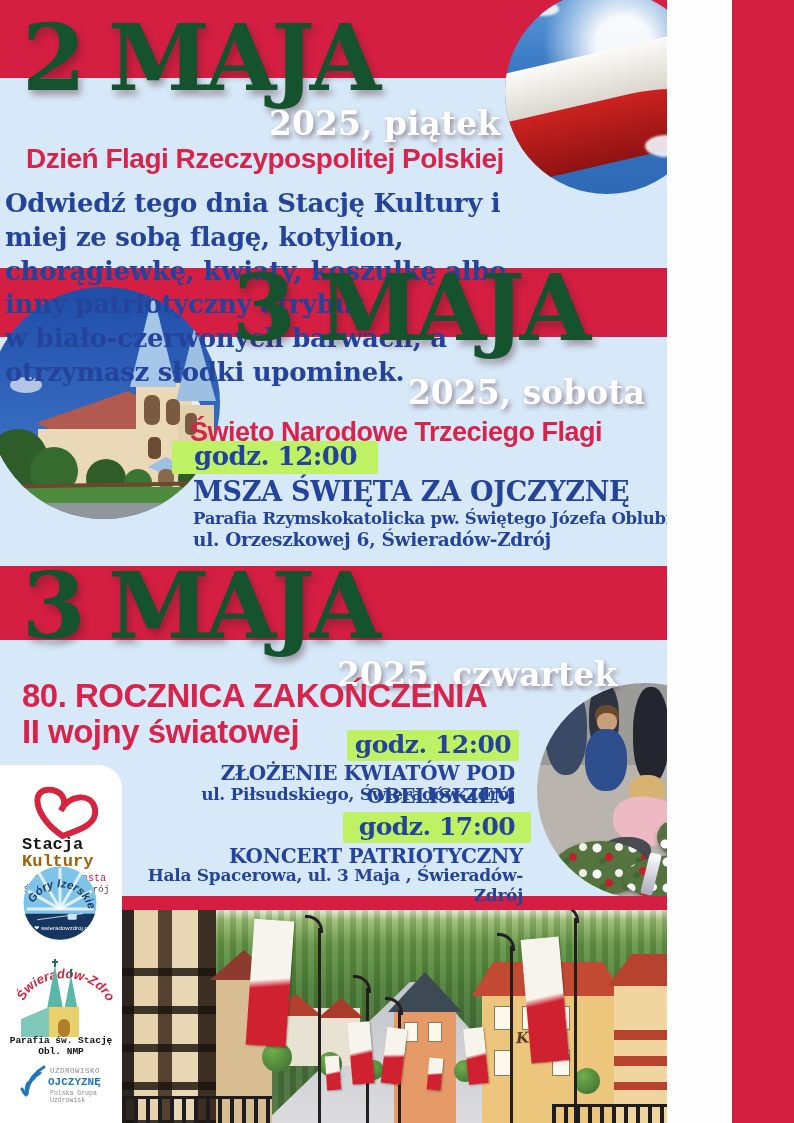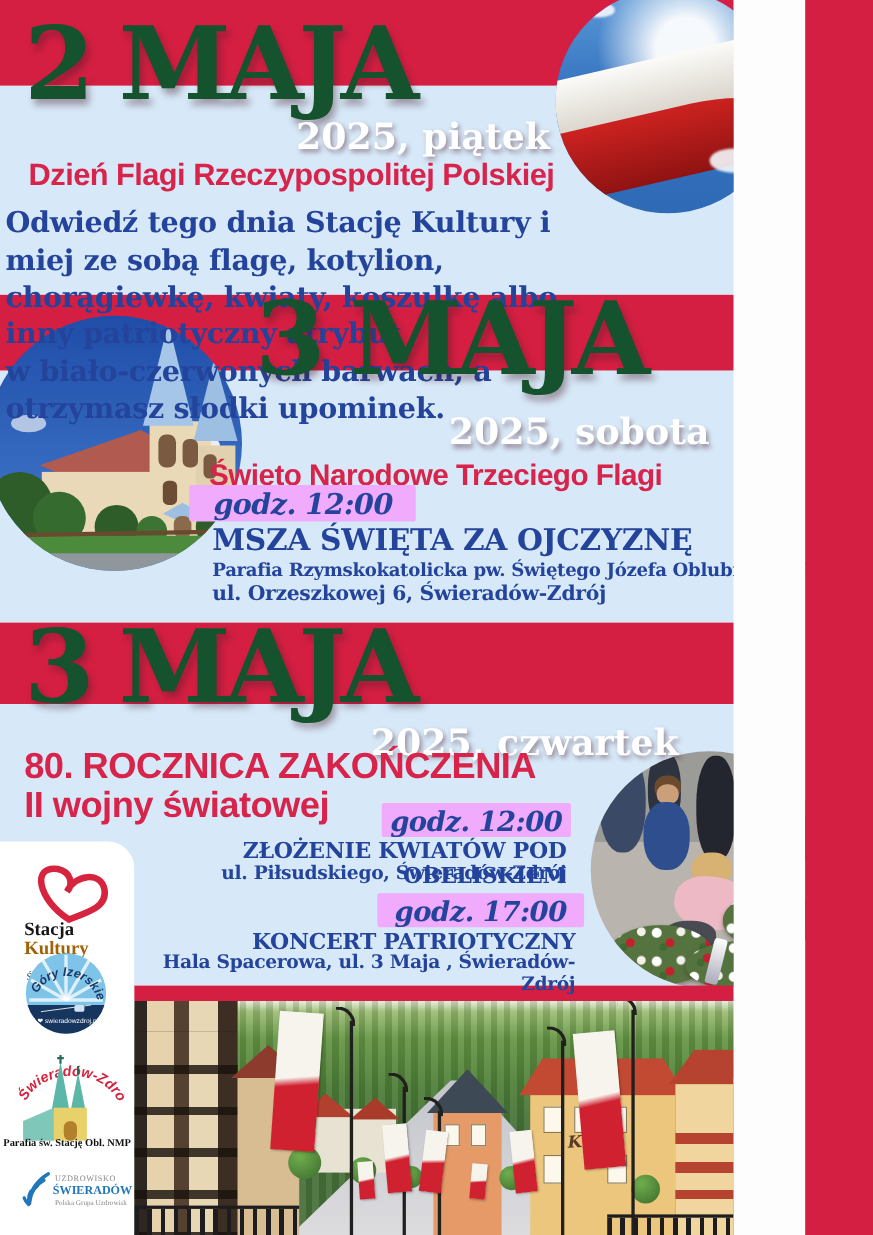--- a/index.html
+++ b/index.html
@@ -13,21 +13,21 @@
   .strip-white{position:absolute;left:667px;top:0;width:65px;height:1123px;background:#fdfdfd;z-index:4;}
   .strip-red{position:absolute;left:732px;top:0;width:62px;height:1123px;background:#d41f42;z-index:4;}
   
   .h-maja{position:absolute;color:#14532d;font-weight:800;font-size:92px;line-height:1;
           letter-spacing:-5px;text-shadow:3px 5px 7px rgba(70,25,40,.40);z-index:3;white-space:nowrap;}
   .h-date{position:absolute;color:#ffffff;font-weight:700;font-size:33px;line-height:1;
           text-shadow:2px 3px 5px rgba(70,25,40,.45);z-index:3;text-align:right;}
   .sub-red{position:absolute;font-family:"Liberation Sans","DejaVu Sans",sans-serif;font-weight:700;
            color:#d8234b;z-index:3;line-height:1.08;letter-spacing:-0.5px;white-space:pre-line;}
   .serif-blue{position:absolute;color:#24449c;font-weight:700;z-index:3;line-height:1.15;letter-spacing:-0.3px;}
-  .timebox{position:absolute;background:#f0abfc;z-index:3;display:flex;align-items:flex-end;border-radius:2px;font-style:italic;}
+  .timebox{position:absolute;background:#bef264;z-index:3;display:flex;align-items:flex-start;border-radius:2px;}
   .timebox span{color:#24449c;font-weight:700;letter-spacing:-0.5px;}
   .r{text-align:right;}
   
   .circle{position:absolute;border-radius:50%;overflow:hidden;z-index:2;}
   
   .flag-circle{left:505px;top:-10px;width:204px;height:204px;
      background:radial-gradient(circle at 58% 26%,rgba(255,255,255,.95) 0 14%,rgba(255,255,255,0) 42%),
                 linear-gradient(180deg,#5d9ad8 0%,#3474c0 45%,#2f6ab6 100%);}
   .flag-stripe{position:absolute;left:-20%;width:140%;transform:rotate(-13deg);}
   .flag-white{top:30%;height:26%;background:linear-gradient(180deg,#fcfbf8,#d8d3ca);border-radius:0 0 30% 10%/0 0 100% 40%;}
@@ -62,21 +62,21 @@
   .post::before{content:"";position:absolute;top:-13px;left:-13px;width:15px;height:15px;
      border:3px solid #22201e;border-bottom:none;border-left:none;border-radius:0 16px 0 0;}
   .tree{position:absolute;border-radius:50%;background:radial-gradient(circle at 35% 30%,#6fae4d,#3c6b2c);z-index:2;}
   .rail{position:absolute;background:repeating-linear-gradient(90deg,#1d1d1f 0 4px,transparent 4px 12px);
      border-top:3px solid #1d1d1f;z-index:3;}
   .sign-script{position:absolute;font-style:italic;font-weight:700;color:#5a3a28;z-index:3;
      font-family:"DejaVu Serif",serif;transform:rotate(-3deg);}
   
   .logo-panel{position:absolute;left:0;top:765px;width:122px;height:358px;background:#ffffff;
      border-top-right-radius:24px;z-index:5;}
-  .lg-txt{font-family:Liberation Serif, serif;}
+  .lg-txt{font-family:Liberation Mono, monospace;}
   .win{position:absolute;background:#fdf8ec;border:1.5px solid #8a7a5a;}
 </style>
 </head>
 <body>
 
 <div class="page">
 
   <div class="band band-red" style="top:0;height:78px"></div>
   <div class="band band-blue" style="top:78px;height:190px"></div>
   <div class="band band-red" style="top:268px;height:69px"></div>
@@ -285,17 +285,17 @@
     <svg width="34" height="40" viewBox="0 0 34 40" style="position:absolute;left:14px;top:296px">
       <g stroke="#2277bb" stroke-width="3" stroke-linecap="round" fill="none">
         <path d="M30,6 Q16,14 12,30"></path>
           <path d="M26,12 Q15,18 13,31"></path>
         <path d="M20,17 Q13,22 13,32"></path>
           <path d="M14,22 Q11,27 13,33"></path>
         <path d="M8,28 Q9,31 12,34"></path>
       </g>
     </svg>
     <div class="lg-txt" style="position:absolute;left:50px;top:302px;font-size:7.5px;letter-spacing:.5px;color:#8a8a8a">UZDROWISKO</div>
-    <div class="lg-txt" style="position:absolute;left:48px;top:311px;font-size:11px;font-weight:700;color:#2277bb">ŚWIERADÓW</div>
+    <div class="lg-txt" style="position:absolute;left:48px;top:311px;font-size:11px;font-weight:700;color:#2277bb">OJCZYZNĘ</div>
     <div class="lg-txt" style="position:absolute;left:50px;top:325px;font-size:6.5px;color:#8a8a8a">Polska Grupa Uzdrowisk</div>
   </div>
 
 </div>
 
 </body></html>

